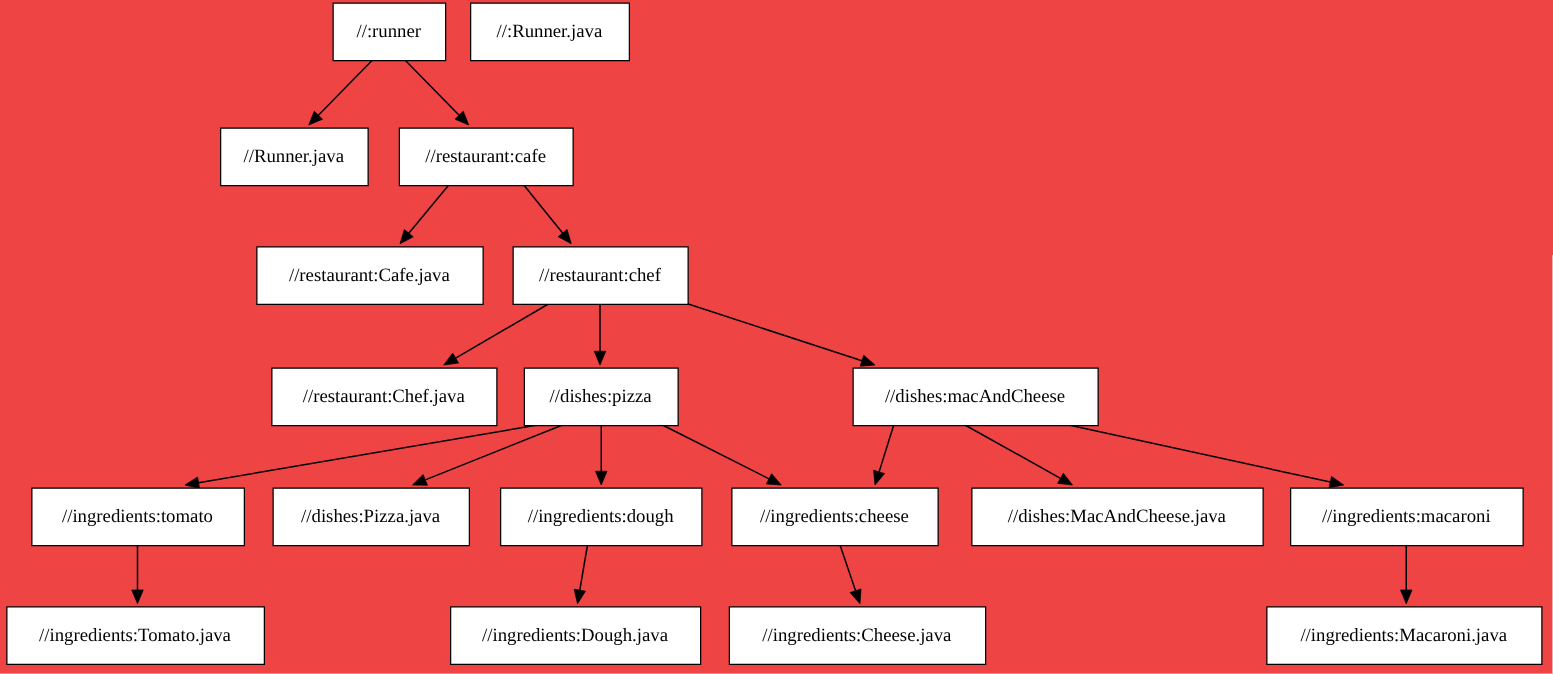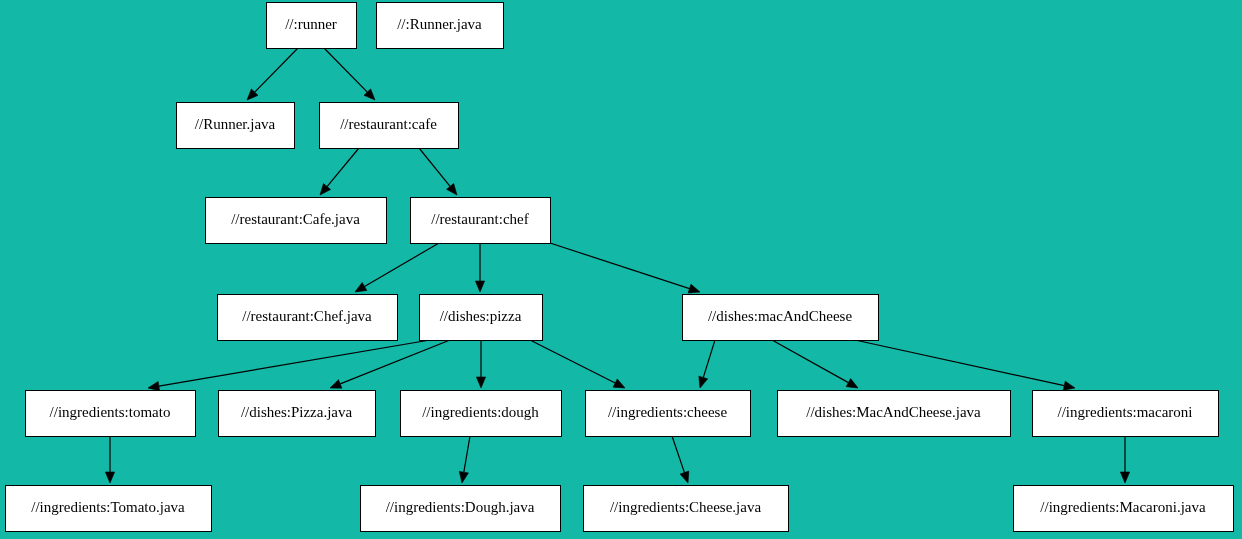--- a/index.html
+++ b/index.html
@@ -4,21 +4,21 @@
 <style>
   html, body {
     margin: 0;
     padding: 0;
     background: #ffffff;
   }
   #graph-root {
     position: relative;
     width: 1242px;
     height: 539px;
-    background: #14b8a6;
+    background: #ef4444;
     overflow: hidden;
     font-family: "Liberation Serif", "DejaVu Serif", serif;
   }
   #graph-svg {
     display: block;
     width: 1242px;
     height: 539px;
   }
   .node-box {
     fill: #ffffff;

